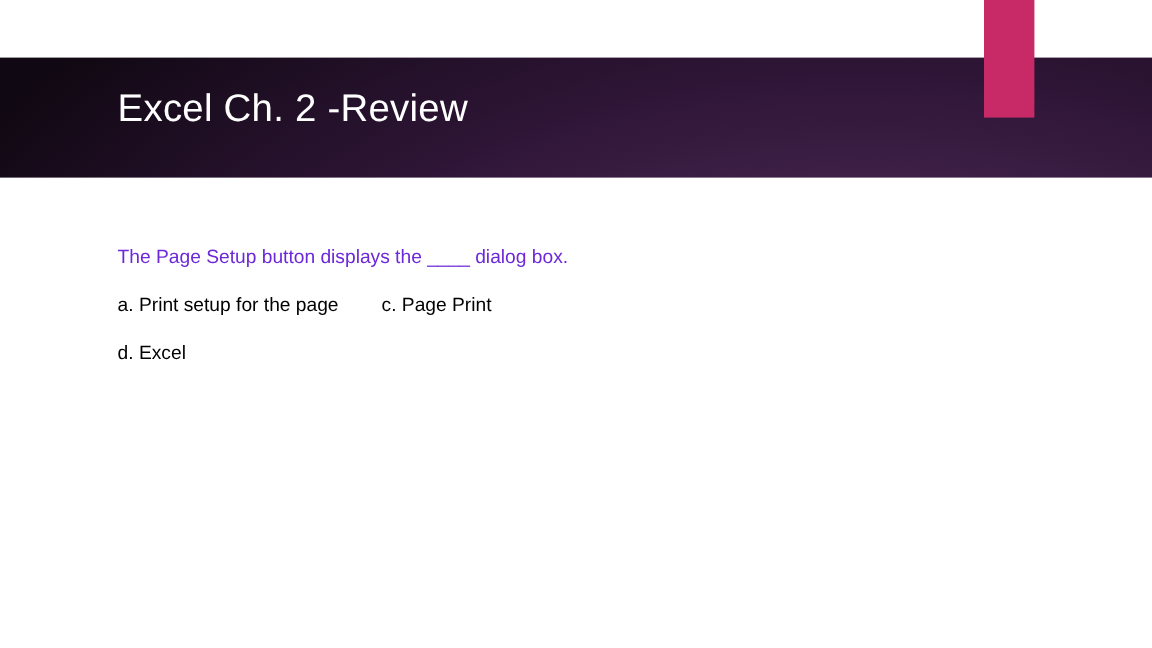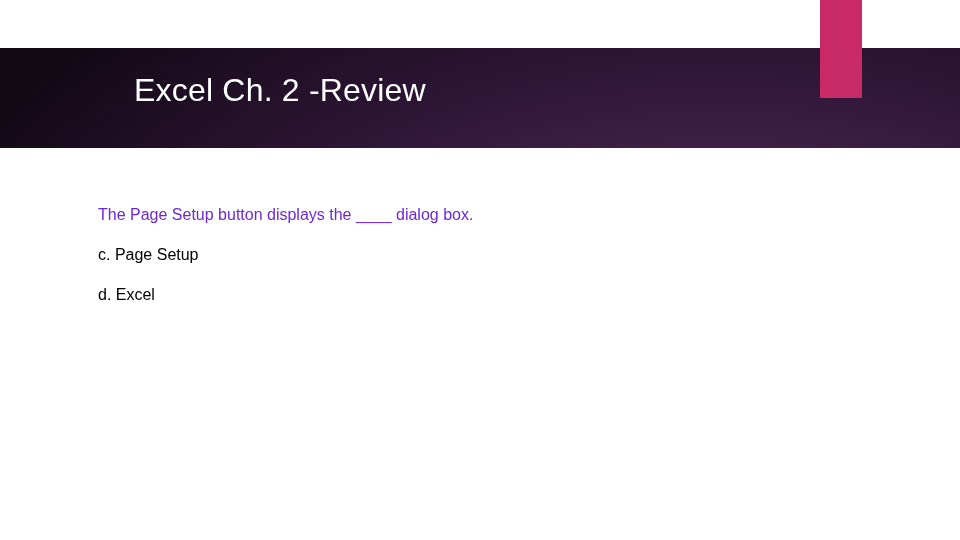--- a/index.html
+++ b/index.html
@@ -33,21 +33,20 @@
     background: #c72a66;
   }
   .title {
     position: absolute;
     top: 72px;
     left: 98px;
     color: #ffffff;
     font-size: 32px;
     font-weight: 400;
     letter-spacing: 0.2px;
-    margin-left: 36px;
   }
   .question {
     position: absolute;
     top: 206px;
     left: 98px;
     font-size: 16px;
     color: #6d28d9;
     font-weight: 400;
   }
   .options {
@@ -72,18 +71,19 @@
 
 <div class="header-band"></div>
 <div class="accent-block"></div>
 
 <div class="title">Excel Ch. 2 -Review</div>
 
 <div class="question">The Page Setup button displays the ____ dialog box.</div>
 
 <div class="options">
   <div class="opt-row">
-    <div class="opt-right">c. Page Setup</div>
+    <div class="opt-left">a. Print setup for the page</div>
+    <div class="opt-right">c. Page Print</div>
   </div>
   <div class="opt-row">
     <div class="opt-right">d. Excel</div>
   </div>
 </div>
 
 </body></html>

